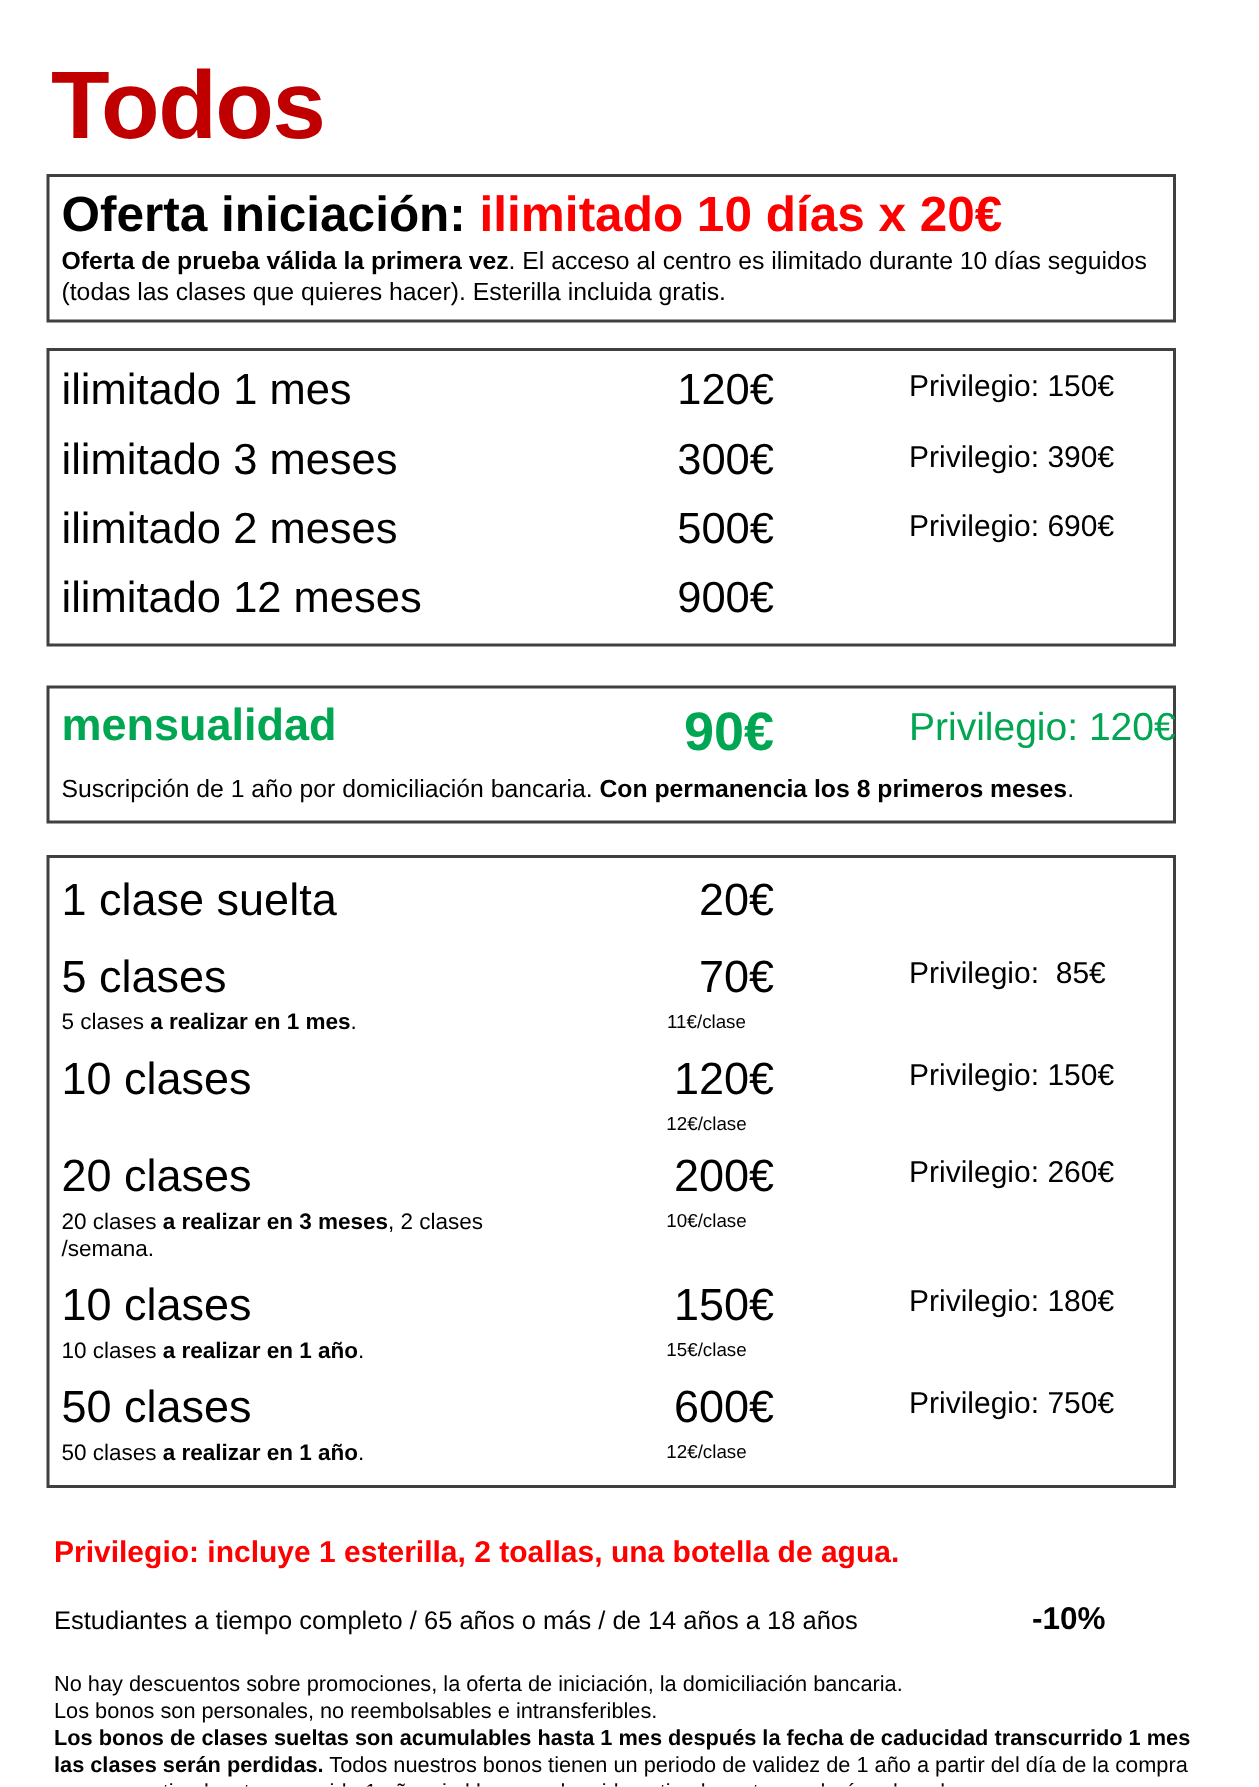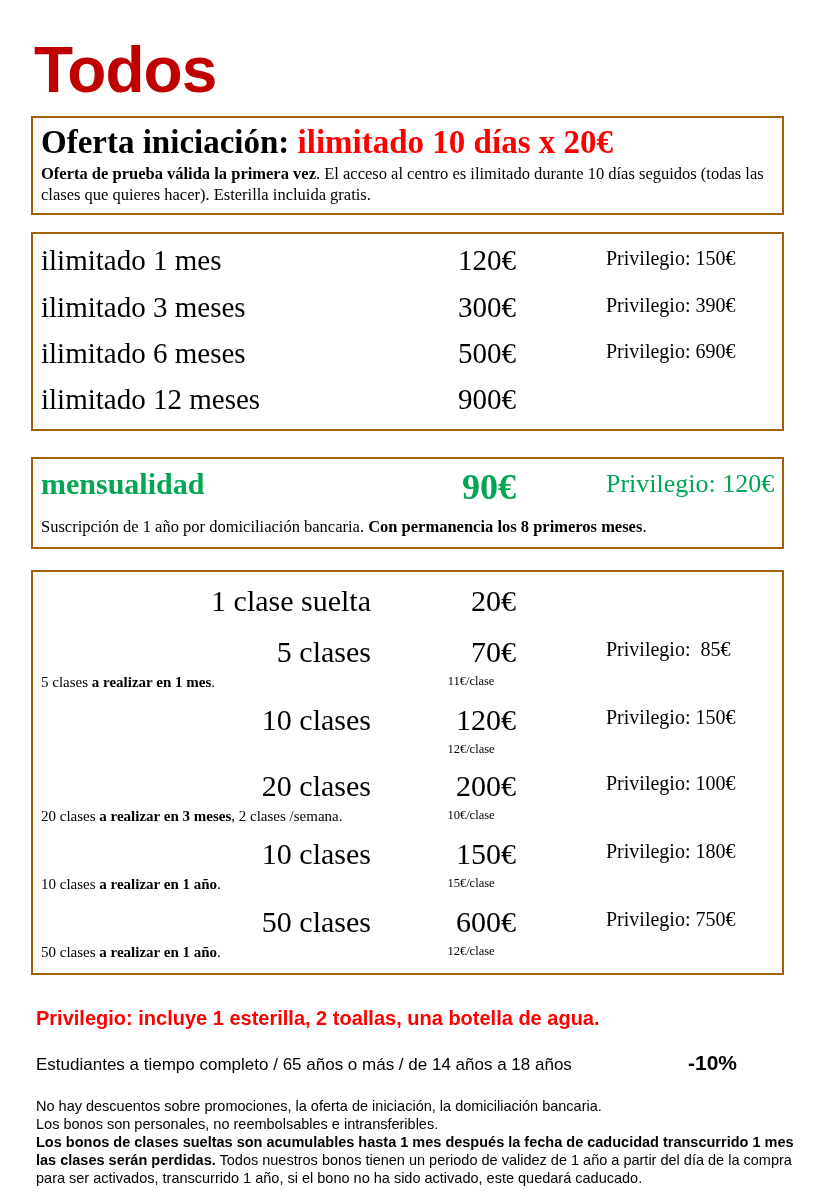--- a/index.html
+++ b/index.html
@@ -20,25 +20,24 @@
     font-size: 64px;
     font-weight: bold;
     color: #c00000;
     letter-spacing: -1px;
     line-height: 1.0;
     margin-bottom: 14px;
   }
 
   
   .box {
-    border: 2px solid #a16207;
+    border: 2px solid #404040;
     margin-left: 31px;
     width: 753px;
     background: #ffffff;
-    font-family: Liberation Serif, serif;
   }
 
   
   .offer-box { padding: 6px 10px 8px 8px; margin-bottom: 17px; }
   .offer-heading { font-size: 33px; font-weight: bold; line-height: 1.15; white-space: nowrap; }
   .offer-heading .red { color: #ff0000; }
   .offer-body { font-size: 16.5px; line-height: 1.25; margin-top: 2px; }
 
   
   .unlimited-box { padding: 10px 8px 12px 8px; margin-bottom: 26px; }
@@ -62,21 +61,21 @@
 
   
   .classes-box { padding: 12px 8px 10px 8px; margin-bottom: 32px; }
   .class-row {
     display: grid;
     grid-template-columns: 330px 145px 90px auto;
     align-items: start;
     margin-bottom: 12px;
   }
   .class-row:last-child { margin-bottom: 2px; }
-  .class-name { font-size: 30px; line-height: 1.1; text-align: right; }
+  .class-name { font-size: 30px; line-height: 1.1; }
   .class-note { font-size: 15px; line-height: 1.2; margin-top: 5px; }
   .class-price-cell { text-align: right; }
   .class-price { font-size: 30px; line-height: 1.1; }
   .per-class { font-size: 12.5px; margin-top: 6px; text-align: center; padding-left: 55px; }
 
   
   .footer { margin-left: 36px; width: 760px; }
   .priv-line {
     color: #ff0000;
     font-weight: bold;
@@ -119,21 +118,21 @@
       <span></span>
       <span class="row-priv">Privilegio: 150€</span>
     </div>
     <div class="price-row">
       <span class="row-name">ilimitado 3 meses</span>
       <span class="row-price">300€</span>
       <span></span>
       <span class="row-priv">Privilegio: 390€</span>
     </div>
     <div class="price-row">
-      <span class="row-name">ilimitado 6 meses</span>
+      <span class="row-name">ilimitado 2 meses</span>
       <span class="row-price">500€</span>
       <span></span>
       <span class="row-priv">Privilegio: 690€</span>
     </div>
     <div class="price-row">
       <span class="row-name">ilimitado 12 meses</span>
       <span class="row-price">900€</span>
       <span></span>
       <span class="row-priv"></span>
     </div>
@@ -194,21 +193,21 @@
     <div class="class-row">
       <div>
         <div class="class-name">20 clases</div>
         <div class="class-note"><span>20 clases </span><b>a realizar en 3 meses</b><span>, 2 clases /semana.</span></div>
       </div>
       <div class="class-price-cell">
         <div class="class-price">200€</div>
         <div class="per-class">10€/clase</div>
       </div>
       <span></span>
-      <span class="row-priv">Privilegio: 100€</span>
+      <span class="row-priv">Privilegio: 260€</span>
     </div>
 
     <div class="class-row">
       <div>
         <div class="class-name">10 clases</div>
         <div class="class-note"><span>10 clases </span><b>a realizar en 1 año</b><span>.</span></div>
       </div>
       <div class="class-price-cell">
         <div class="class-price">150€</div>
         <div class="per-class">15€/clase</div>

